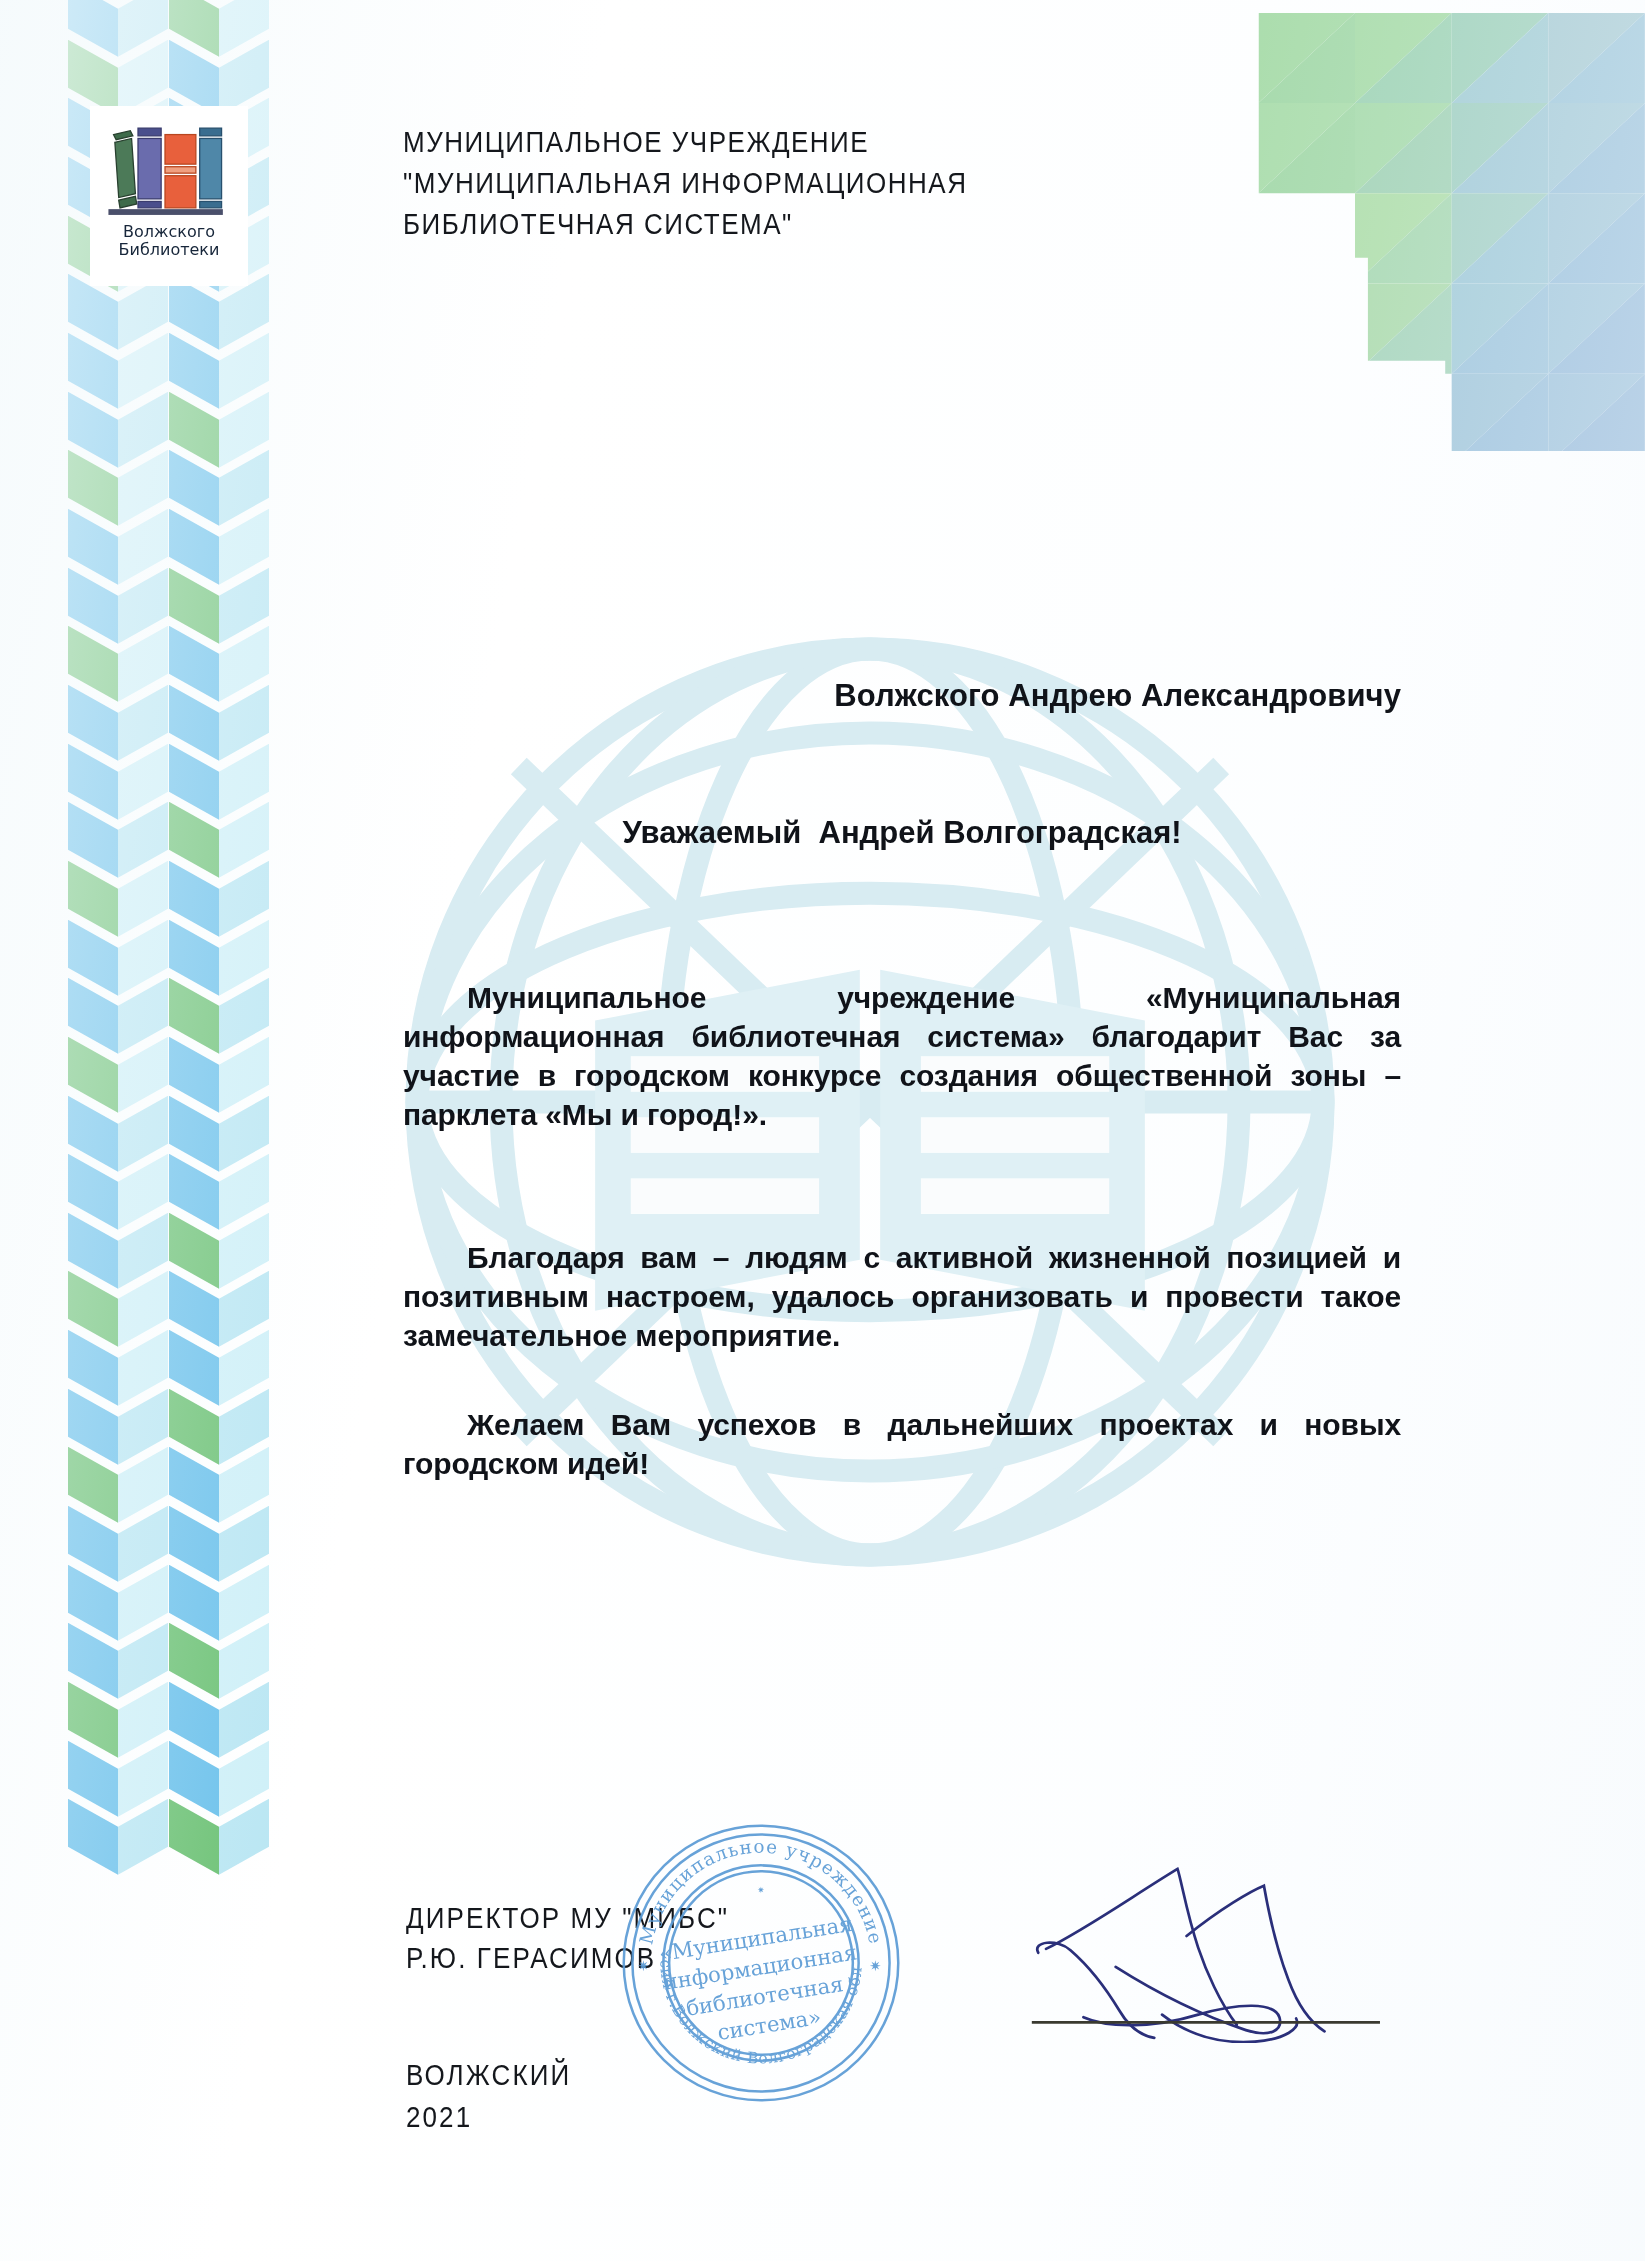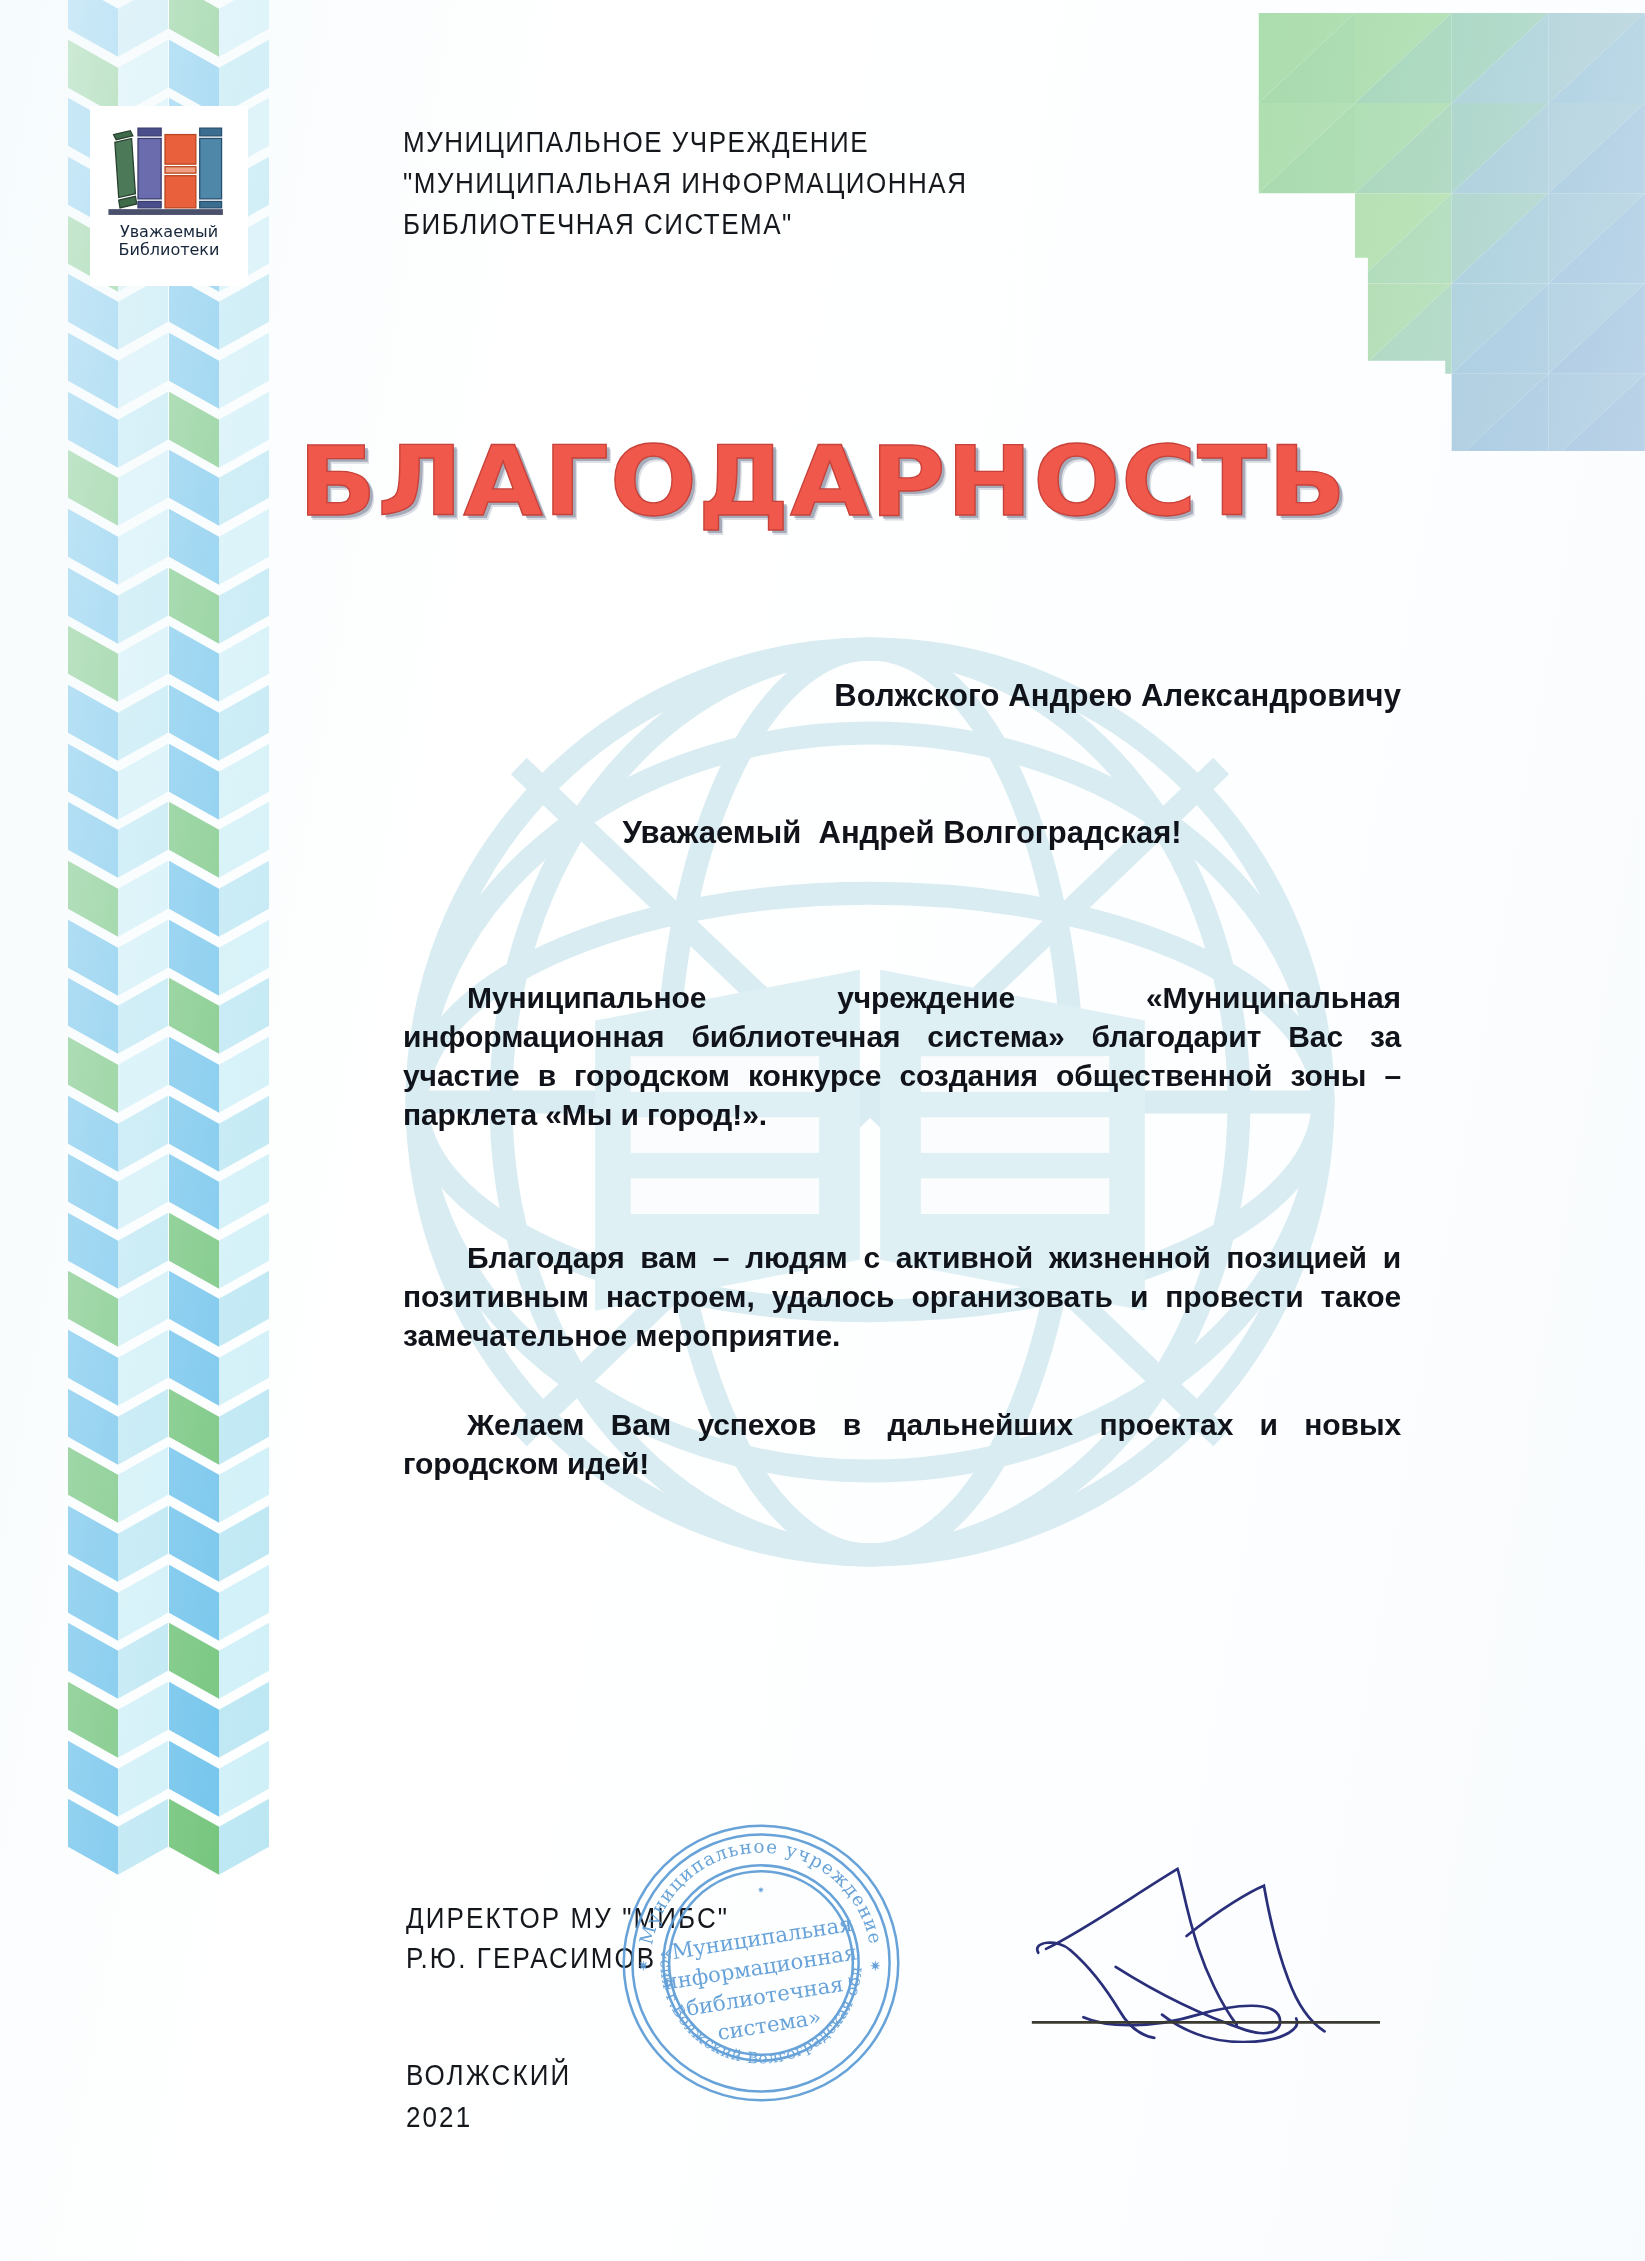--- a/index.html
+++ b/index.html
@@ -636,34 +636,31 @@
         <g stroke="#28506e" stroke-width="2">
           <rect x="152" y="22" width="34" height="12" fill="#3a6d8f"></rect>
           <rect x="152" y="38" width="34" height="94" fill="#4f87a8"></rect>
           <rect x="152" y="136" width="34" height="10" fill="#3a6d8f"></rect>
         </g>
 
         <rect x="10" y="148" width="178" height="9" fill="#4a4f6b"></rect>
       </svg>
     </div>
     <div class="logo-caption">
-      <span>Уважаемый</span><br>
+      <span>Волжского</span><br>
       <span>Библиотеки</span>
     </div>
   </div>
 
   <div class="org-header">
     <div>МУНИЦИПАЛЬНОЕ УЧРЕЖДЕНИЕ</div>
     <div>"МУНИЦИПАЛЬНАЯ ИНФОРМАЦИОННАЯ</div>
     <div>БИБЛИОТЕЧНАЯ СИСТЕМА"</div>
   </div>
 
-  <div class="title-wrap">
-    <span class="title">БЛАГОДАРНОСТЬ</span>
-  </div>
 
   <div class="content">
     <div class="recipient">Волжского Андрею Александровичу</div>
     <div class="salutation">Уважаемый  Андрей Волгоградская!</div>
     <div class="para p1">Муниципальное учреждение «Муниципальная информационная библиотечная система» благодарит Вас за участие в городском конкурсе создания общественной зоны – парклета «Мы и город!».</div>
     <div class="para p2">Благодаря вам – людям с активной жизненной позицией и позитивным настроем, удалось организовать и провести такое замечательное мероприятие.</div>
     <div class="para p3">Желаем Вам успехов в дальнейших проектах и новых городском идей!</div>
   </div>
 
   <div class="sig-block">

